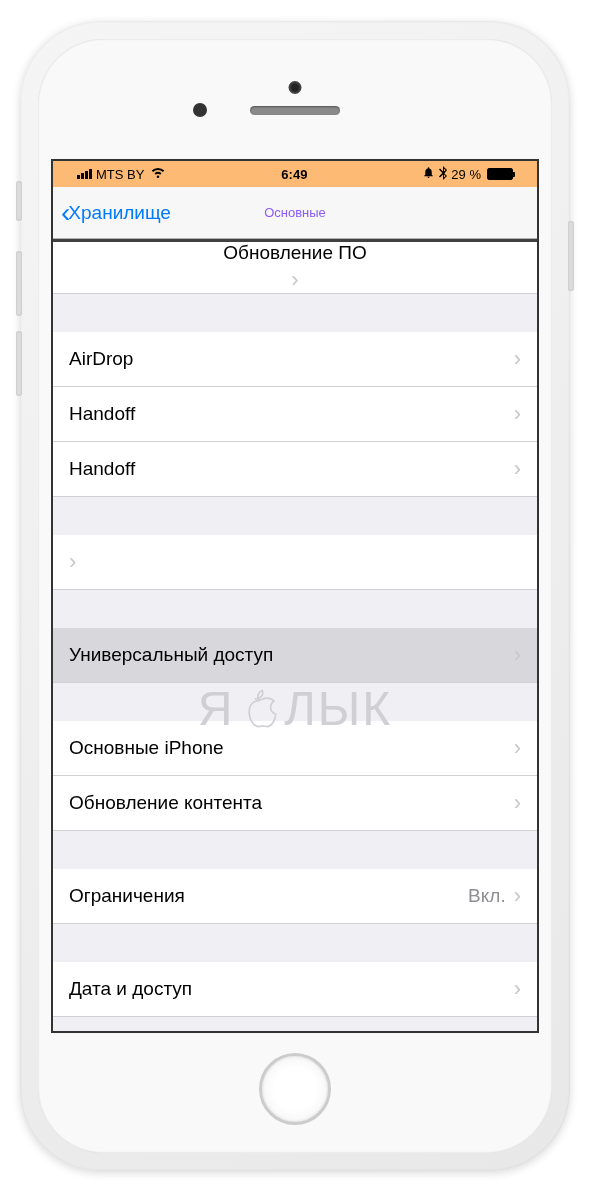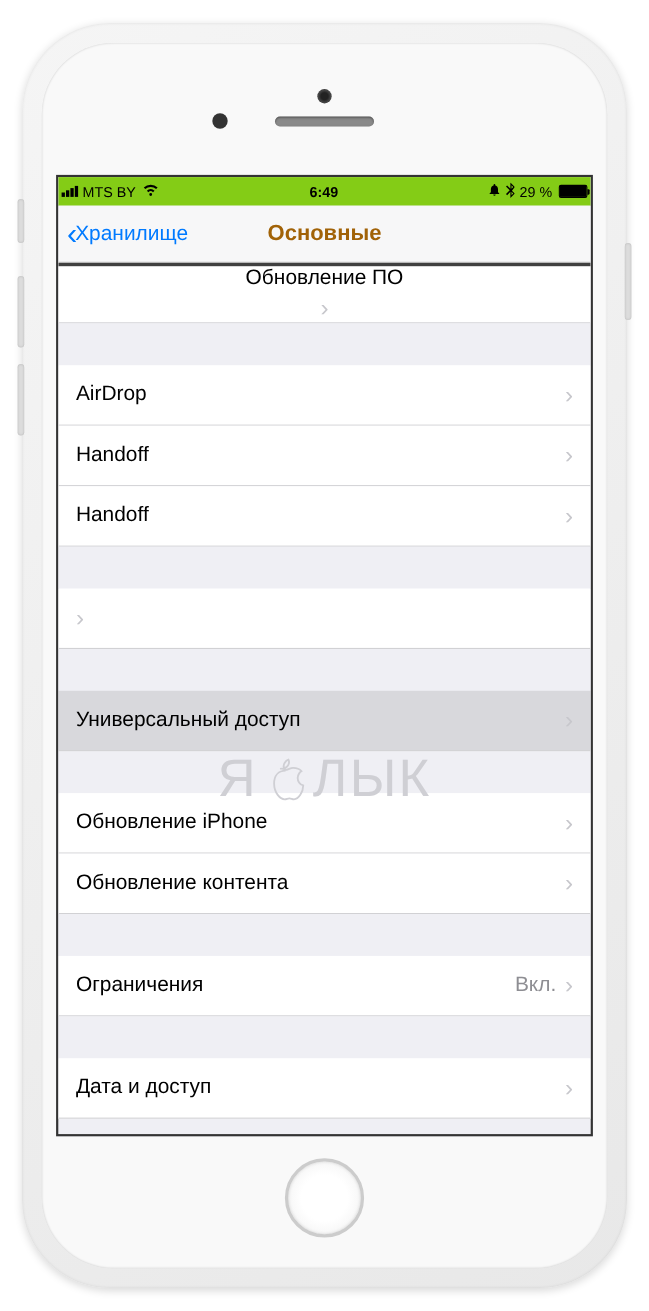--- a/index.html
+++ b/index.html
@@ -88,25 +88,25 @@
       height: 100%;
       background: #efeff4;
       border: 2px solid #333;
       overflow: hidden;
       position: relative;
     }
 
     
     .status-bar {
       height: 26px;
-      background: #84cc16;
+      background: #fdba74;
       display: flex;
       align-items: center;
       justify-content: space-between;
-      padding: 0 3px;
+      padding: 0 24px;
       font-size: 13px;
       font-weight: 500;
       color: #000;
     }
     .status-left, .status-right { display: flex; align-items: center; gap: 4px; }
     .signal-bars { display: flex; align-items: flex-end; gap: 1px; }
     .signal-bars span { width: 3px; background: #000; }
     .signal-bars span:nth-child(1){height:4px}
     .signal-bars span:nth-child(2){height:6px}
     .signal-bars span:nth-child(3){height:8px}
@@ -142,23 +142,23 @@
     .back-chevron {
       font-size: 28px;
       line-height: 1;
       margin-right: -2px;
       font-weight: 300;
     }
     .nav-title {
       position: absolute;
       left: 50%;
       transform: translateX(-50%);
-      font-size: 20px;
-      font-weight: 700;
-      color: #a16207;
+      font-size: 13px;
+      font-weight: 400;
+      color: #8b5cf6;
     }
 
     
     .list { width: 100%; }
     .group-gap { height: 38px; background: #efeff4; }
     .row {
       height: 55px;
       background: #fff;
       border-bottom: 1px solid #d1d1d4;
       display: flex;
@@ -296,21 +296,21 @@
         <div class="row highlighted">
           <span>Универсальный доступ</span>
           <div class="row-right">
               <span class="chevron">›</span>
             </div>
         </div>
 
         <div class="group-gap"></div>
 
         <div class="row">
-          <span>Обновление iPhone</span>
+          <span>Основные iPhone</span>
           <div class="row-right">
               <span class="chevron">›</span>
             </div>
         </div>
         <div class="row">
           <span>Обновление контента</span>
           <div class="row-right">
               <span class="chevron">›</span>
             </div>
         </div>

